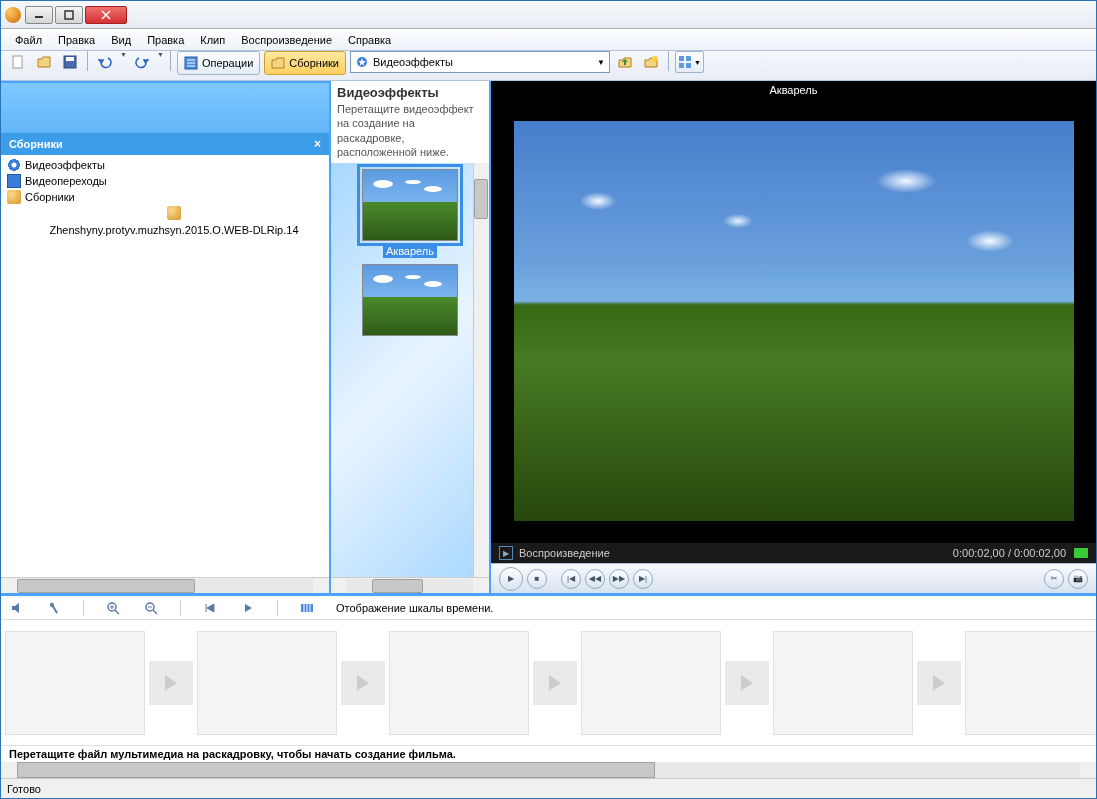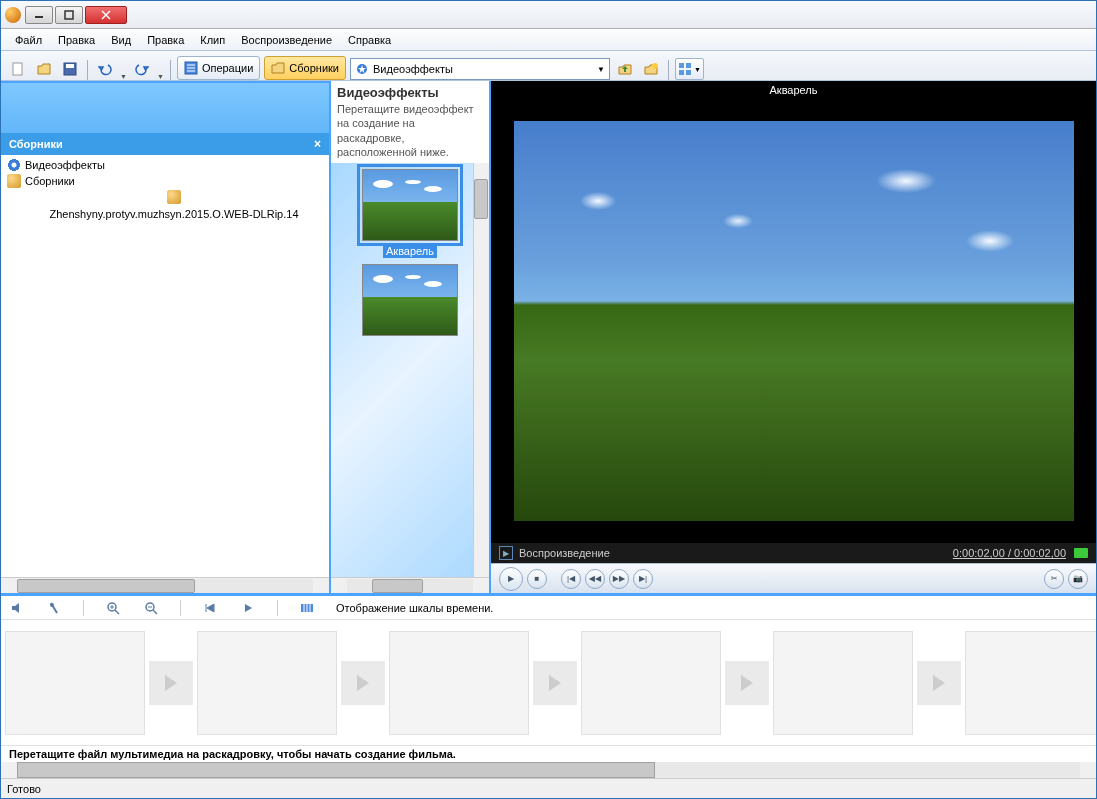--- a/index.html
+++ b/index.html
@@ -11,21 +11,21 @@
 .titlebar .title { flex: 1; color: #333; }
 .win-controls { display: flex; gap: 2px; }
 .win-btn { width: 28px; height: 18px; border: 1px solid #888; border-radius: 2px; display: flex; align-items: center; justify-content: center; background: linear-gradient(to bottom, #f5f5f5, #d5d5d5); cursor: default; font-size: 10px; }
 .win-btn.close { background: linear-gradient(to bottom, #f07070, #d43030); color: #fff; border-color: #a02020; width: 42px; }
 
 
 .menubar { height: 22px; background: linear-gradient(to bottom, #fcfdfe, #eef2f8); border-bottom: 1px solid #b0c4de; display: flex; align-items: center; padding: 0 8px; gap: 4px; }
 .menubar span { padding: 2px 6px; cursor: default; }
 
 
-.toolbar { height: 30px; background: linear-gradient(to bottom, #f5f8fc, #e8ecf4); border-bottom: 1px solid #b0c4de; display: flex; align-items: flex-end; padding: 0 6px; gap: 4px; }
+.toolbar { height: 30px; background: linear-gradient(to bottom, #f5f8fc, #e8ecf4); border-bottom: 1px solid #b0c4de; display: flex; align-items: flex-start; padding: 0 6px; gap: 4px; }
 .tb-btn { width: 22px; height: 22px; display: flex; align-items: center; justify-content: center; border-radius: 2px; cursor: default; }
 .tb-sep { width: 1px; height: 20px; background: #a0b0c0; margin: 0 2px; }
 .tb-chunk { display: flex; align-items: center; height: 24px; padding: 0 6px; border: 1px solid #a0b4cc; border-radius: 3px; background: linear-gradient(to bottom, #fff, #e4ecf6); gap: 4px; cursor: default; }
 .tb-chunk.active { background: linear-gradient(to bottom, #ffe8a0, #ffd060); border-color: #d0a030; }
 .tb-combo { height: 22px; border: 1px solid #7a9ac0; background: #fff; display: flex; align-items: center; padding: 0 4px; width: 260px; gap: 4px; }
 .tb-combo .arrow { margin-left: auto; }
 
 
 .main { flex: 1; display: flex; min-height: 0; border-bottom: 3px solid #4aa3ff; }
 
@@ -66,21 +66,21 @@
 .prev-video { flex: 1; background: #000; display: flex; align-items: center; justify-content: center; padding: 8px 20px; }
 .prev-img { width: 100%; height: 100%; max-width: 560px; max-height: 400px; background: 
   radial-gradient(ellipse 30px 15px at 15% 20%, rgba(255,255,255,.9), transparent 60%),
   radial-gradient(ellipse 50px 20px at 70% 15%, rgba(255,255,255,.9), transparent 60%),
   radial-gradient(ellipse 40px 18px at 85% 30%, rgba(255,255,255,.9), transparent 60%),
   radial-gradient(ellipse 25px 12px at 40% 25%, rgba(255,255,255,.8), transparent 60%),
   linear-gradient(to bottom, #4a7ec8 0%, #6a9ed8 35%, #7ab0e0 45%, #3a6a1a 46%, #4a7a28 60%, #2a4a12 100%);
   filter: contrast(1.05);
 }
 .prev-status { height: 20px; background: #1a1a1a; color: #ccc; display: flex; align-items: center; padding: 0 8px; font-size: 10px; }
-.prev-status .sp { margin-left: auto; text-decoration: underline; }
+.prev-status .sp { margin-left: auto; }
 .prev-status .ico { width: 14px; height: 14px; border: 1px solid #5a88b8; margin-right: 6px; display: flex; align-items: center; justify-content: center; color: #8ab; font-size: 8px; }
 .prev-controls { height: 30px; background: linear-gradient(to bottom, #f8fafd, #d8e2ee); display: flex; align-items: center; padding: 0 8px; gap: 4px; border-top: 1px solid #b0c0d4; }
 .ctrl-btn { width: 20px; height: 20px; border: 1px solid #90a8c4; border-radius: 50%; background: linear-gradient(to bottom, #fff, #d8e4f0); display: flex; align-items: center; justify-content: center; font-size: 8px; color: #456; cursor: default; }
 .ctrl-btn.play { width: 24px; height: 24px; }
 .ctrl-spacer { flex: 1; }
 
 
 .storyboard { height: 182px; background: #fff; display: flex; flex-direction: column; }
 .sb-toolbar { height: 24px; display: flex; align-items: center; padding: 0 6px; gap: 20px; border-bottom: 1px solid #ddd; }
 .sb-tb-btn { width: 18px; height: 18px; display: flex; align-items: center; justify-content: center; cursor: default; color: #5a7aa8; }
@@ -220,20 +220,24 @@
         <span>Сборники</span>
         <span class="x">×</span>
       </div>
     </div>
     <div class="tree">
       <div class="tree-item">
         <div class="tree-icon ico-star"></div>
         <span>Видеоэффекты</span>
       </div>
       <div class="tree-item">
+        <div class="tree-icon ico-trans"></div>
+        <span>Видеопереходы</span>
+      </div>
+      <div class="tree-item">
         <div class="tree-icon ico-folder"></div>
         <span>Сборники</span>
       </div>
       <div class="tree-item indent">
         <div class="tree-icon ico-folder"></div>
         <span>Zhenshyny.protyv.muzhsyn.2015.O.WEB-DLRip.14</span>
       </div>
     </div>
     <div class="scroll-h">
       <div class="track">

